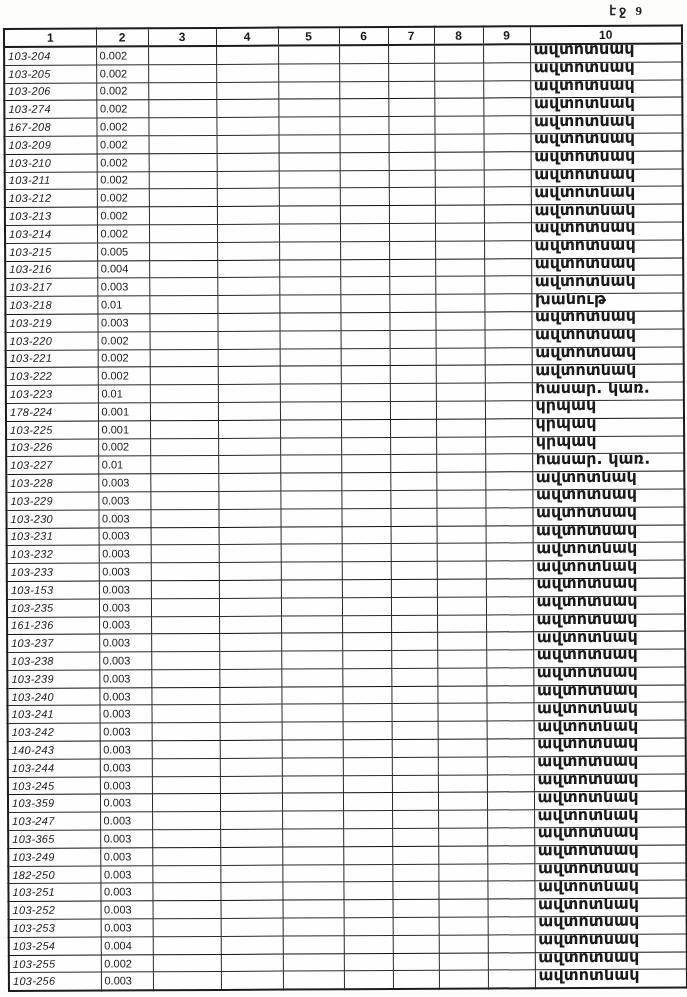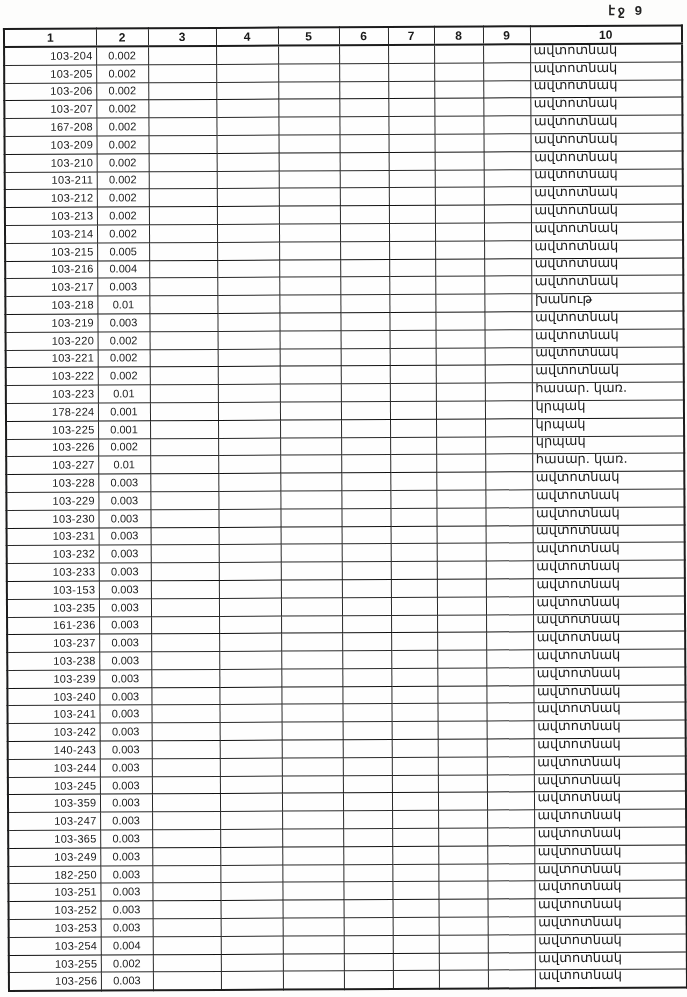--- a/index.html
+++ b/index.html
@@ -17,21 +17,21 @@
     color: #1c1c1c;
   }
   .page-label {
     position: absolute;
     top: 3px;
     right: 42px;
     font-size: 13px;
     font-weight: bold;
     letter-spacing: 3px;
     color: #222;
-    font-family: Liberation Sans, sans-serif;
+    font-family: Liberation Serif, serif;
   }
   .table-wrap {
     position: absolute;
     left: 8px;
     top: 28px;
     width: 678px;
     transform: rotate(-0.3deg);
     transform-origin: left bottom;
   }
   table.scan-table {
@@ -57,37 +57,39 @@
     height: 16px;
     font-size: 12px;
     font-weight: bold;
     text-align: center;
     border-bottom: 2px solid #1c1c1c;
   }
   table.scan-table td {
     height: 16.8px;
   }
   td.cell-id {
-    text-align: right;
+    text-align: left;
     padding-left: 4px;
     letter-spacing: 0.3px;
+    font-style: italic;
   }
   td.cell-value {
-    text-align: center;
+    text-align: left;
   }
   td.cell-type {
     text-align: left;
     padding-left: 4px;
   }
   td.cell-type .shifted {
     position: relative;
     top: -4px;
     display: inline-block;
     font-family: "DejaVu Sans", sans-serif;
-    font-size: 13px;
+    font-size: 16px;
+    font-weight: bold;
   }
   
   table.scan-table tr:nth-child(3n) td { border-bottom-color: #111; }
   table.scan-table tr:nth-child(4n) td { border-top-color: #3d3d3d; }
 </style>
 </head>
 <body>
 
 <div class="page">
 
@@ -158,21 +160,21 @@
       <td></td>
       <td></td>
       <td></td>
       <td></td>
       <td></td>
       <td class="cell-type">
         <span class="shifted">ավտոտնակ</span>
       </td>
     </tr>
           <tr>
-      <td class="cell-id">103-207</td>
+      <td class="cell-id">103-274</td>
       <td class="cell-value">0.002</td>
       <td></td>
       <td></td>
       <td></td>
       <td></td>
       <td></td>
       <td></td>
       <td></td>
       <td class="cell-type">
         <span class="shifted">ավտոտնակ</span>

